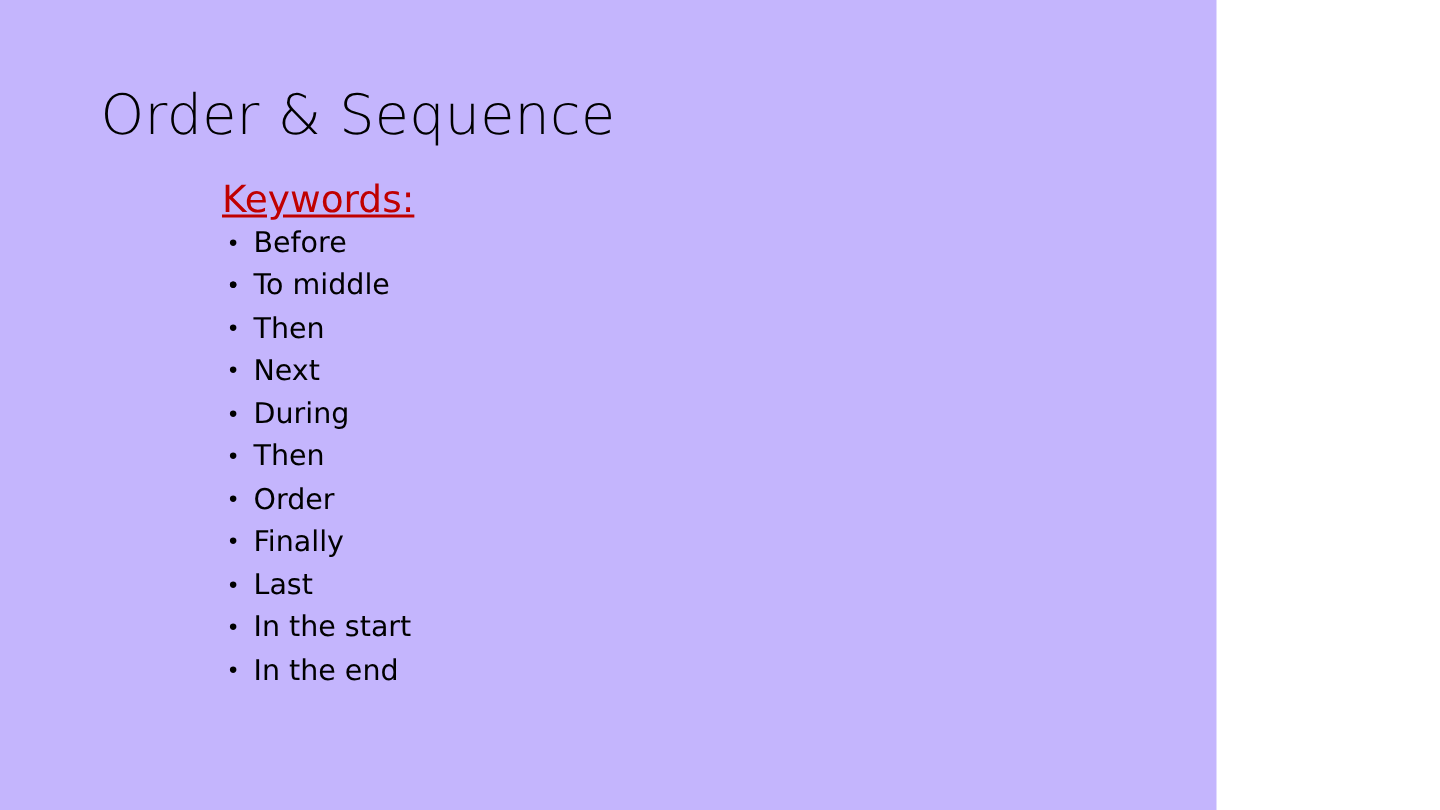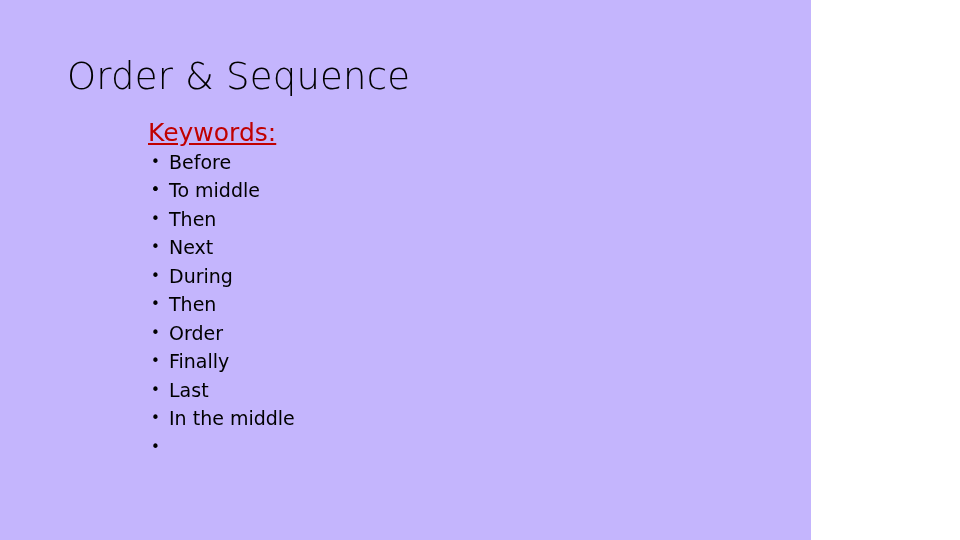--- a/index.html
+++ b/index.html
@@ -120,22 +120,23 @@
       <li class="keyword-item">
         <span class="bullet-marker">•</span>
         <span>Finally</span>
       </li>
       <li class="keyword-item">
         <span class="bullet-marker">•</span>
         <span>Last</span>
       </li>
       <li class="keyword-item">
         <span class="bullet-marker">•</span>
-        <span>In the middle</span>
+        <span>In the start</span>
       </li>
       <li class="keyword-item">
         <span class="bullet-marker">•</span>
+        <span>In the end</span>
       </li>
     </ul>
 
   </div>
 
 </div>
 
 </body></html>

